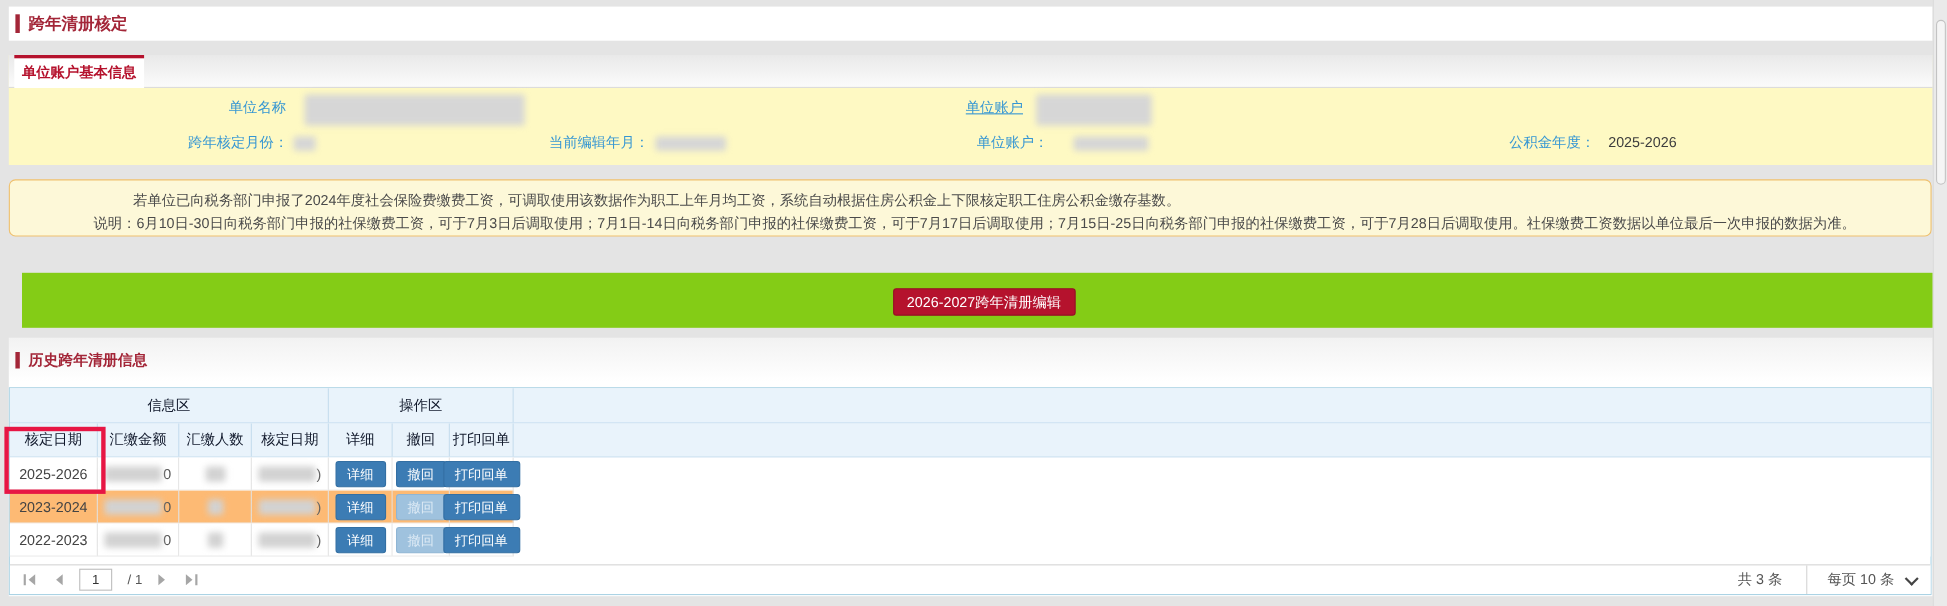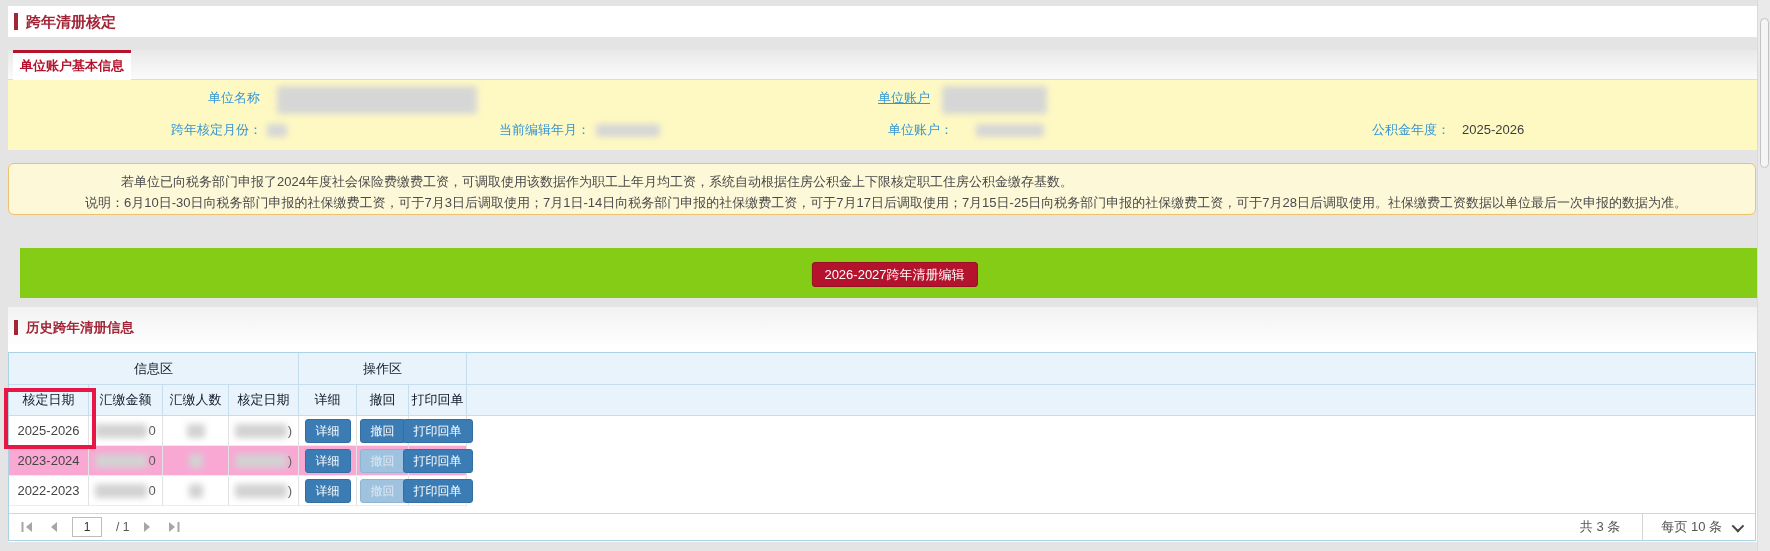--- a/index.html
+++ b/index.html
@@ -46,21 +46,21 @@
            border:1px solid #abd3e4; }
   .hrow { position:relative; width:100%; background:#e9f3fb; border-bottom:1px solid #c6ddee; }
   .grow { height:32px; }
   .crow { height:31px; }
   .hcell { position:absolute; top:0; height:100%; display:flex; align-items:center; justify-content:center;
            font-size:13px; color:#0f172a; border-right:1px solid #c6ddee; }
   .drow { position:relative; width:100%; height:30px; background:#fff; }
   .drow.alt { }
   .dcell { position:absolute; top:0; height:100%; display:flex; align-items:center; justify-content:center;
            font-size:13px; color:#444; border-right:1px solid #e2e2e2; border-bottom:1px solid #ececec; background:#fff; }
-  .alt .dcell { background:#f9a8d4; }
+  .alt .dcell { background:#fdba74; }
   .cblur { position:relative; filter:blur(3px); background:#d2d2d2; border-radius:2px; display:inline-block; }
   .sfx { font-size:13px; color:#555; margin-left:1px; }
 
   .act-btn { height:24px; padding:0 10px; background:#3c7cb4; border:1px solid #336fa3; border-radius:3px;
              color:#fff; font-size:12px; line-height:22px; cursor:pointer; white-space:nowrap; }
   .act-btn.disabled { background:#9fc2de; border-color:#8fb5d4; color:#ddeaf5; cursor:default; }
 
   
   .c0 { left:0;    width:80px; }
   .c1 { left:80px; width:74px; }

